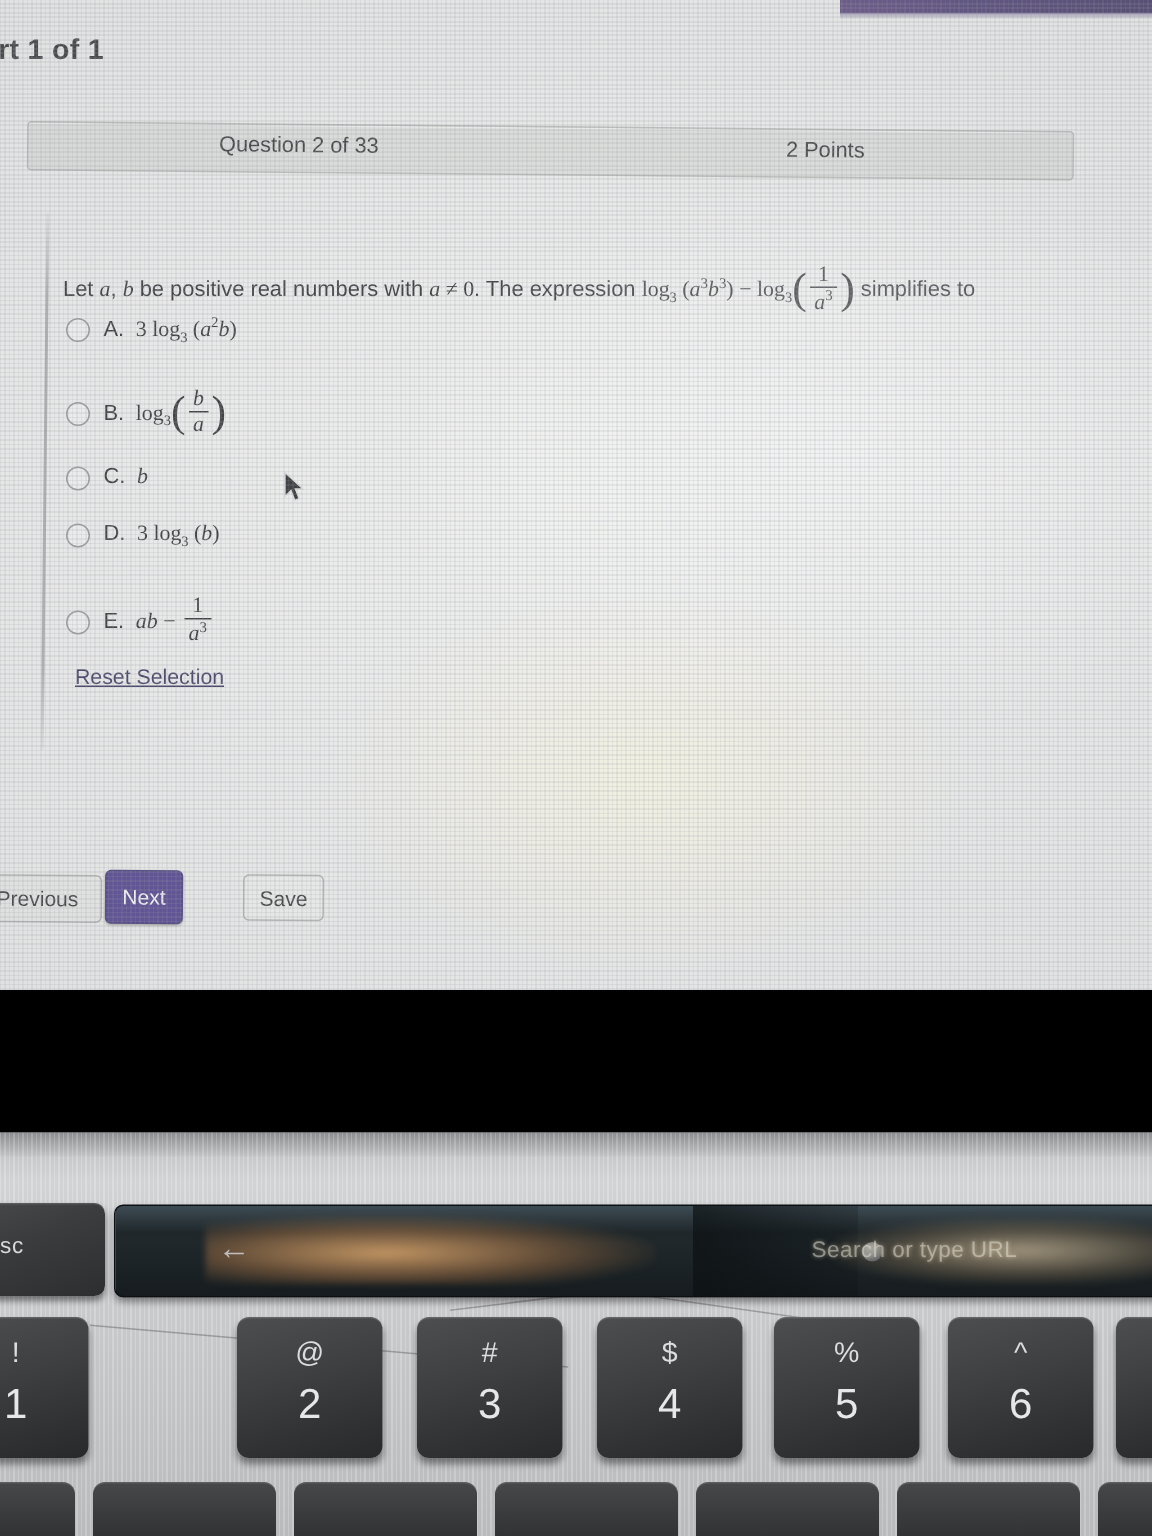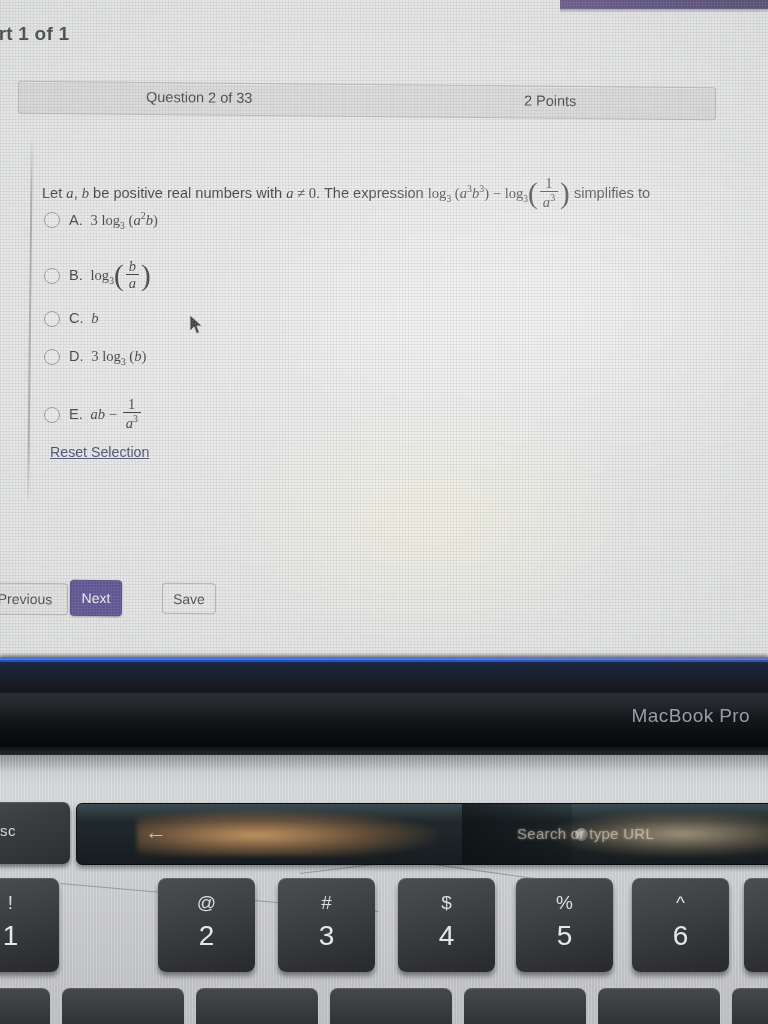--- a/index.html
+++ b/index.html
@@ -254,21 +254,21 @@
   }
   .tb-dark-band {
     position: absolute; left: 385px; top: 0; width: 110px; height: 60px;
     background: linear-gradient(90deg, rgba(10,14,16,.65), rgba(10,14,16,.2));
   }
   .tb-back-arrow {
     position: absolute; left: 68px; top: 17px;
     font-size: 22px; color: rgba(215,220,225,.78); line-height: 1;
   }
   .tb-urltext {
-    position: absolute; left: 440px; top: 21px;
+    position: absolute; left: 464px; top: 21px;
     font-size: 15px; color: rgba(225,225,220,.50);
     letter-spacing: .3px; white-space: nowrap;
     text-shadow: 0 0 3px rgba(255,235,190,.5);
   }
   .tb-dot {
     position: absolute; left: 498px; top: 24px; width: 13px; height: 13px;
     border-radius: 50%;
     background: radial-gradient(circle at 35% 35%, rgba(255,255,255,.55), rgba(120,140,170,.25));
   }
 
@@ -369,27 +369,20 @@
 
       <svg class="cursor" width="15" height="22" viewBox="0 0 15 22">
         <path d="M1,1 L1,17 L5,13 L7.6,19.6 L10.4,18.4 L7.9,12 L13,12 Z" fill="#15151a" stroke="#d8d8d8" stroke-width="0.9"></path>
       </svg>
 
     </div>
     <div class="screen-glare"></div>
     <div class="screen-moire"></div>
   </div>
 
-  <div class="bezel">
-    <div class="bezel-blue"></div>
-    <div class="bezel-reflect"></div>
-    <div class="bezel-sheen"></div>
-    <div class="bezel-label">MacBook Pro</div>
-    <div class="bezel-lip"></div>
-  </div>
 
   <div class="deck">
     <div class="deck-hinge"></div>
     <div class="deck-grain"></div>
     <div class="hair" style="left:100px; top:62px; width:500px; transform:rotate(8deg);"></div>
     <div class="hair" style="left:300px; top:118px; width:420px; transform:rotate(-7deg);"></div>
     <div class="hair" style="left:60px; top:128px; width:320px; transform:rotate(5deg);"></div>
   </div>
 
   <div class="esc-key"></div>

